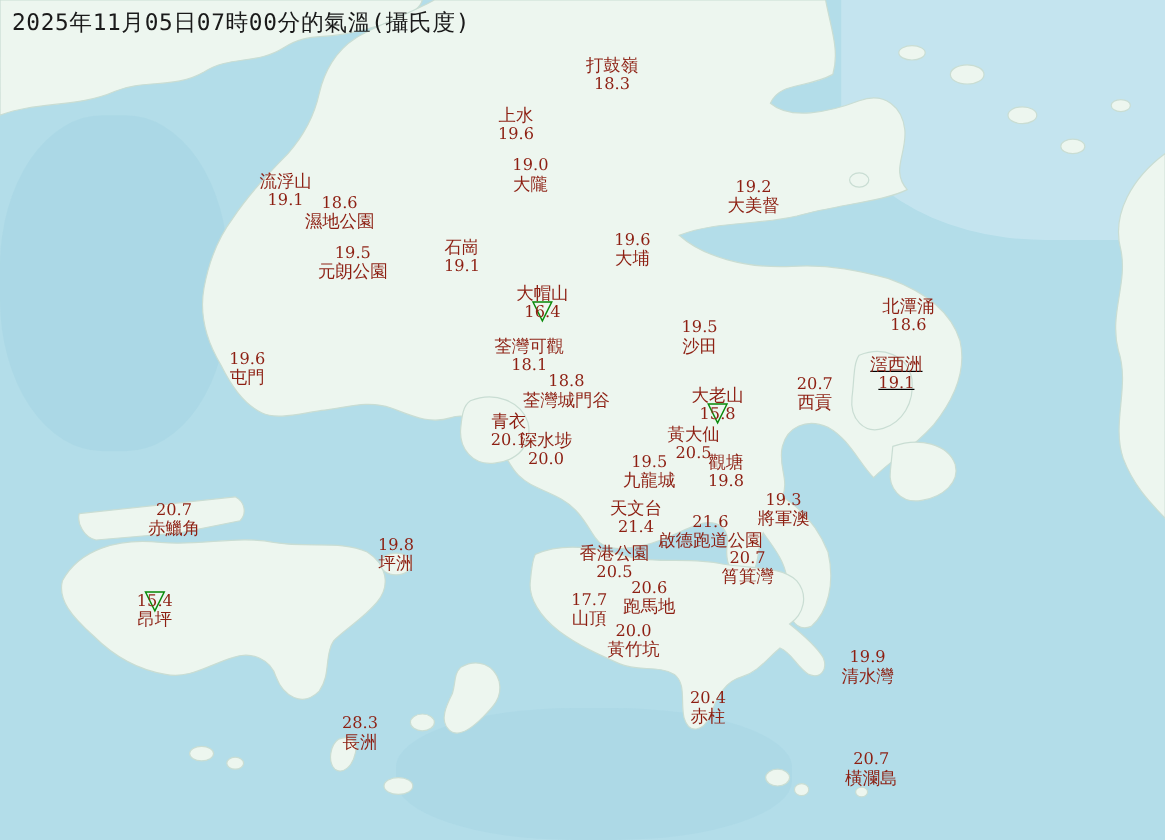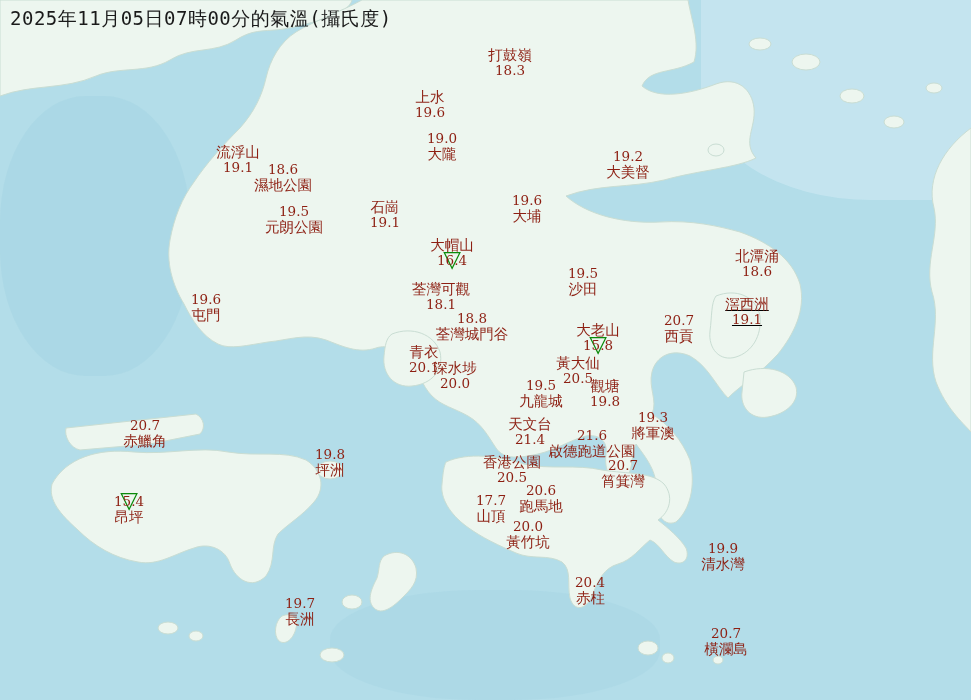--- a/index.html
+++ b/index.html
@@ -243,26 +243,26 @@
         <span class="s-name">昂坪</span>
       </div>
       <div class="station" style="left: 528px; top: 519px;">
         <span class="s-temp">20.0</span>
         <span class="s-name">黃竹坑</span>
       </div>
       <div class="station" style="left: 723px; top: 494px; margin-top: 47px;">
         <span class="s-temp">19.9</span>
         <span class="s-name">清水灣</span>
       </div>
-      <div class="station" style="left: 590px; top: 575px; text-align: right;">
+      <div class="station" style="left: 590px; top: 575px;">
         <span class="s-temp">20.4</span>
         <span class="s-name">赤柱</span>
       </div>
       <div class="station" style="left: 300px; top: 596px;">
-        <span class="s-temp">19.7</span>
+        <span class="s-temp">28.3</span>
         <span class="s-name">長洲</span>
       </div>
       <div class="station" style="left: 726px; top: 626px;">
         <span class="s-temp">20.7</span>
         <span class="s-name">橫瀾島</span>
       </div>
     </div>
 
 
 </div>

